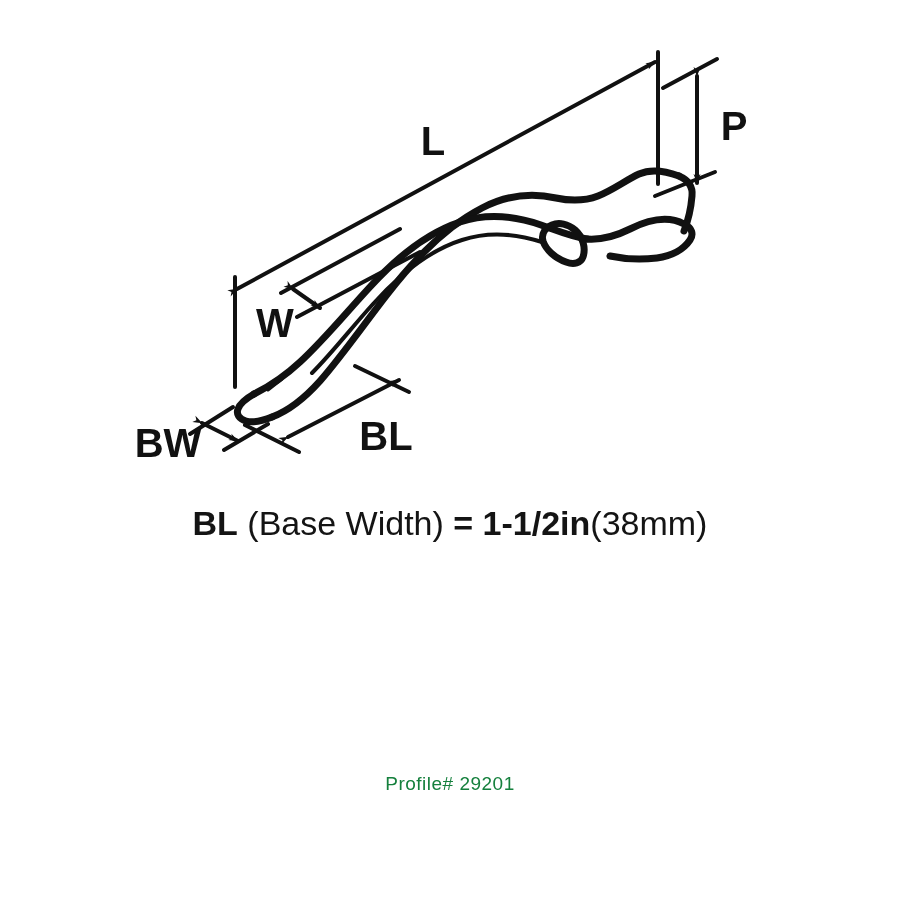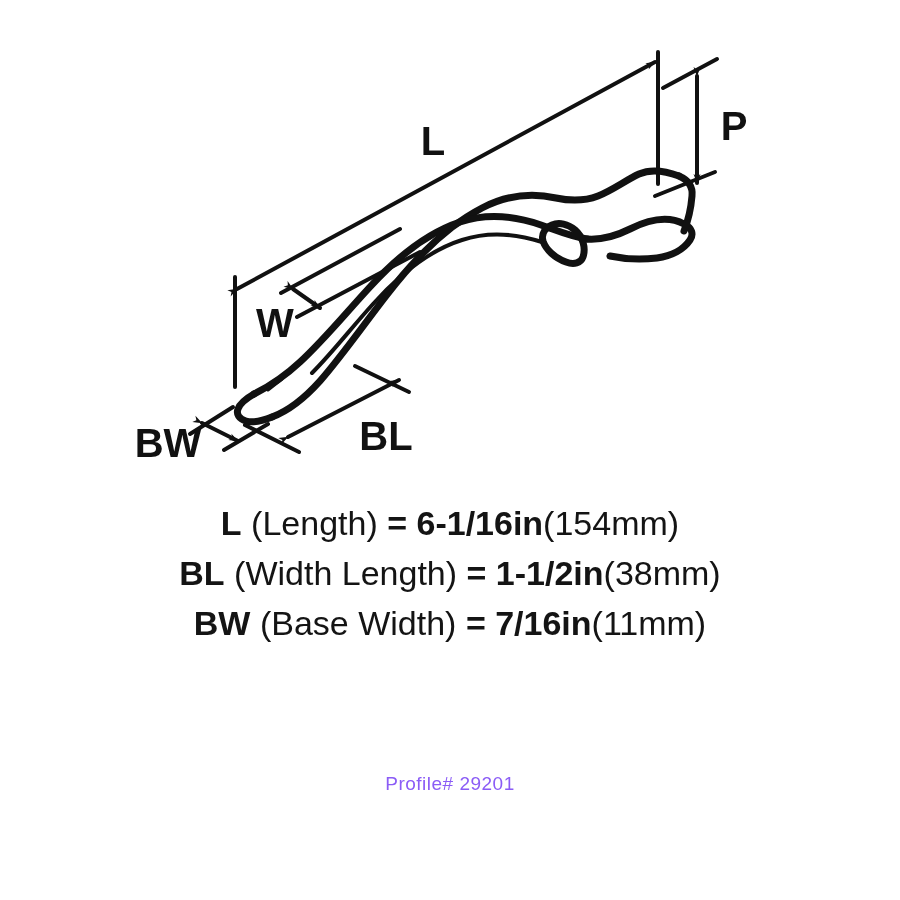--- a/index.html
+++ b/index.html
@@ -76,21 +76,21 @@
 
   
   #profile-line {
     position: absolute;
     left: 0;
     top: 773px;
     width: 900px;
     text-align: center;
     font-size: 19px;
     letter-spacing: 0.5px;
-    color: #8b5cf6;
+    color: #15803d;
     font-weight: normal;
   }
 </style>
 </head>
 <body>
 
 <div id="page">
 
   <div id="diagram-area">
     <svg id="diagram-svg" viewBox="0 0 900 490" xmlns="http://www.w3.org/2000/svg">
@@ -202,39 +202,27 @@
       <text class="dim-label" x="275" y="337" text-anchor="middle">W</text>
 
       <text class="dim-label" x="386" y="450" text-anchor="middle">BL</text>
 
       <text class="dim-label" x="168" y="457" text-anchor="middle">BW</text>
     </svg>
   </div>
 
   <div id="spec-list">
 
-    <div class="spec-row">
-      <span class="spec-code">L</span>
-      <span class="spec-name">(Length)</span>
-      <span class="spec-eq">=</span>
-      <span class="spec-imperial">6-1/16in</span><span class="spec-metric">(154mm)</span>
-    </div>
 
 
 
     <div class="spec-row">
       <span class="spec-code">BL</span>
-      <span class="spec-name">(Width Length)</span>
+      <span class="spec-name">(Base Width)</span>
       <span class="spec-eq">=</span>
       <span class="spec-imperial">1-1/2in</span><span class="spec-metric">(38mm)</span>
     </div>
 
-    <div class="spec-row">
-      <span class="spec-code">BW</span>
-      <span class="spec-name">(Base Width)</span>
-      <span class="spec-eq">=</span>
-      <span class="spec-imperial">7/16in</span><span class="spec-metric">(11mm)</span>
-    </div>
   </div>
 
   <div id="profile-line">Profile# 29201</div>
 
 </div>
 
 </body></html>

